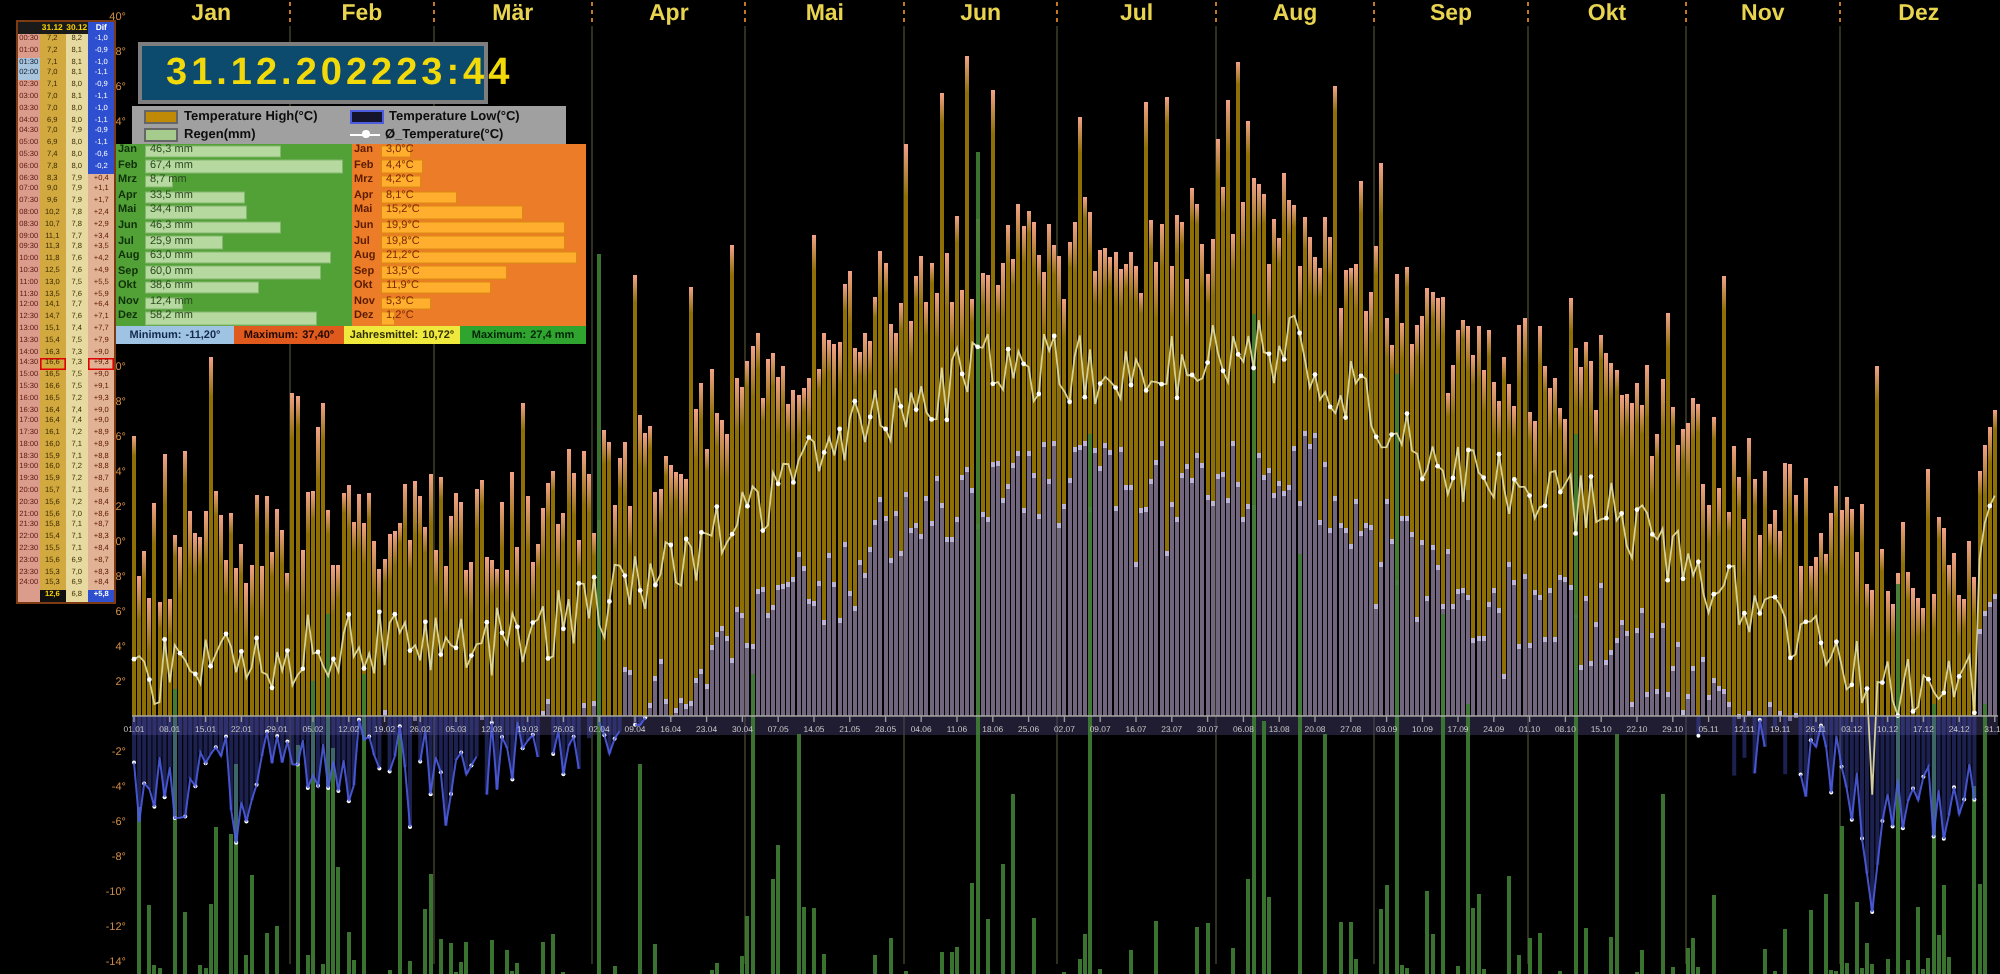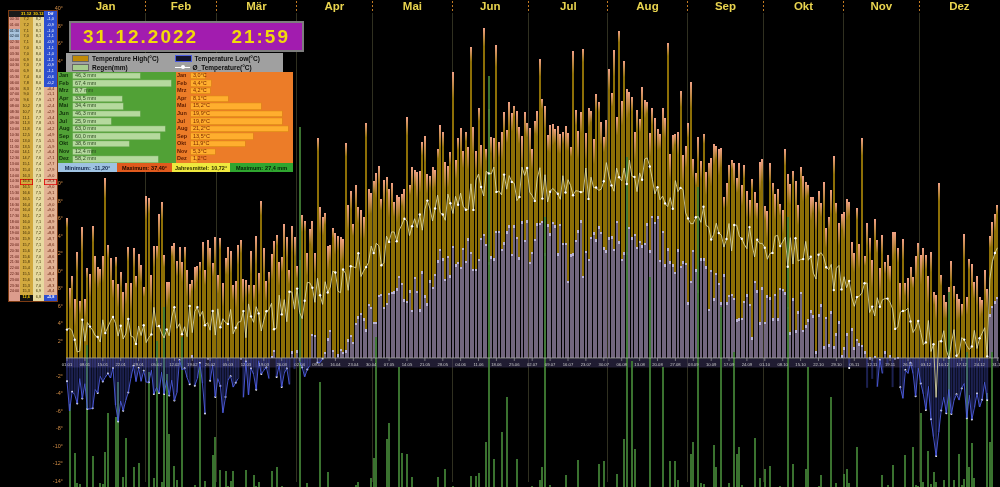--- a/index.html
+++ b/index.html
@@ -1,21 +1,21 @@
 <!DOCTYPE html>
 <html><head>
 <meta charset="utf-8">
 <style>
   html,body{margin:0;padding:0;background:#000;}
   #stage{position:relative;width:1000px;height:487px;background:#000;overflow:hidden;
          font-family:"Liberation Sans",sans-serif;}
   #chart-svg{position:absolute;left:0;top:0;z-index:1;}
   .panel{position:absolute;box-sizing:border-box;z-index:6;}
   
-  #clock{left:69px;top:21px;width:235px;height:31px;background:#a21caf;border:2px solid #7e7e7e;
+  #clock{left:69px;top:21px;width:175px;height:31px;background:#0c4a6e;border:2px solid #7e7e7e;
          display:flex;align-items:center;justify-content:space-between;padding:0 12px;}
   #clock span{color:#f2d90a;font-size:19px;font-weight:bold;letter-spacing:2px;}
   
   #legend{left:66px;top:53px;width:217px;height:19px;background:#a0a0a0;
           display:grid;grid-template-columns:1fr 1fr;align-content:center;row-gap:2px;padding:2px 6px;}
   .leg{display:flex;align-items:center;gap:3px;font-size:6.5px;font-weight:bold;color:#0d0d0d;white-space:nowrap;}
   .sw{width:15px;height:5px;flex:0 0 auto;}
   .sw.high{background:#c08a06;border:1px solid #666;}
   .sw.low{background:#14142c;border:1px solid #4c5ce0;}
   .sw.rain{background:#a6cc8d;border:1px solid #666;}
@@ -2228,21 +2228,21 @@
       <div class="sfoot">
     <span class="c ct"></span>
         <span class="c cA">12,6</span>
     <span class="c cB">6,8</span>
         <span class="c cD">+5,8</span>
       </div>
     </div>
 
   <div id="clock" class="panel">
     <span>31.12.2022</span>
-    <span>21:59</span>
+    <span>23:44</span>
   </div>
 
   <div id="legend" class="panel">
     <div class="leg">
       <span class="sw high"></span>
       <span>Temperature High(°C)</span>
     </div>
     <div class="leg">
       <span class="sw low"></span>
       <span>Temperature Low(°C)</span>

